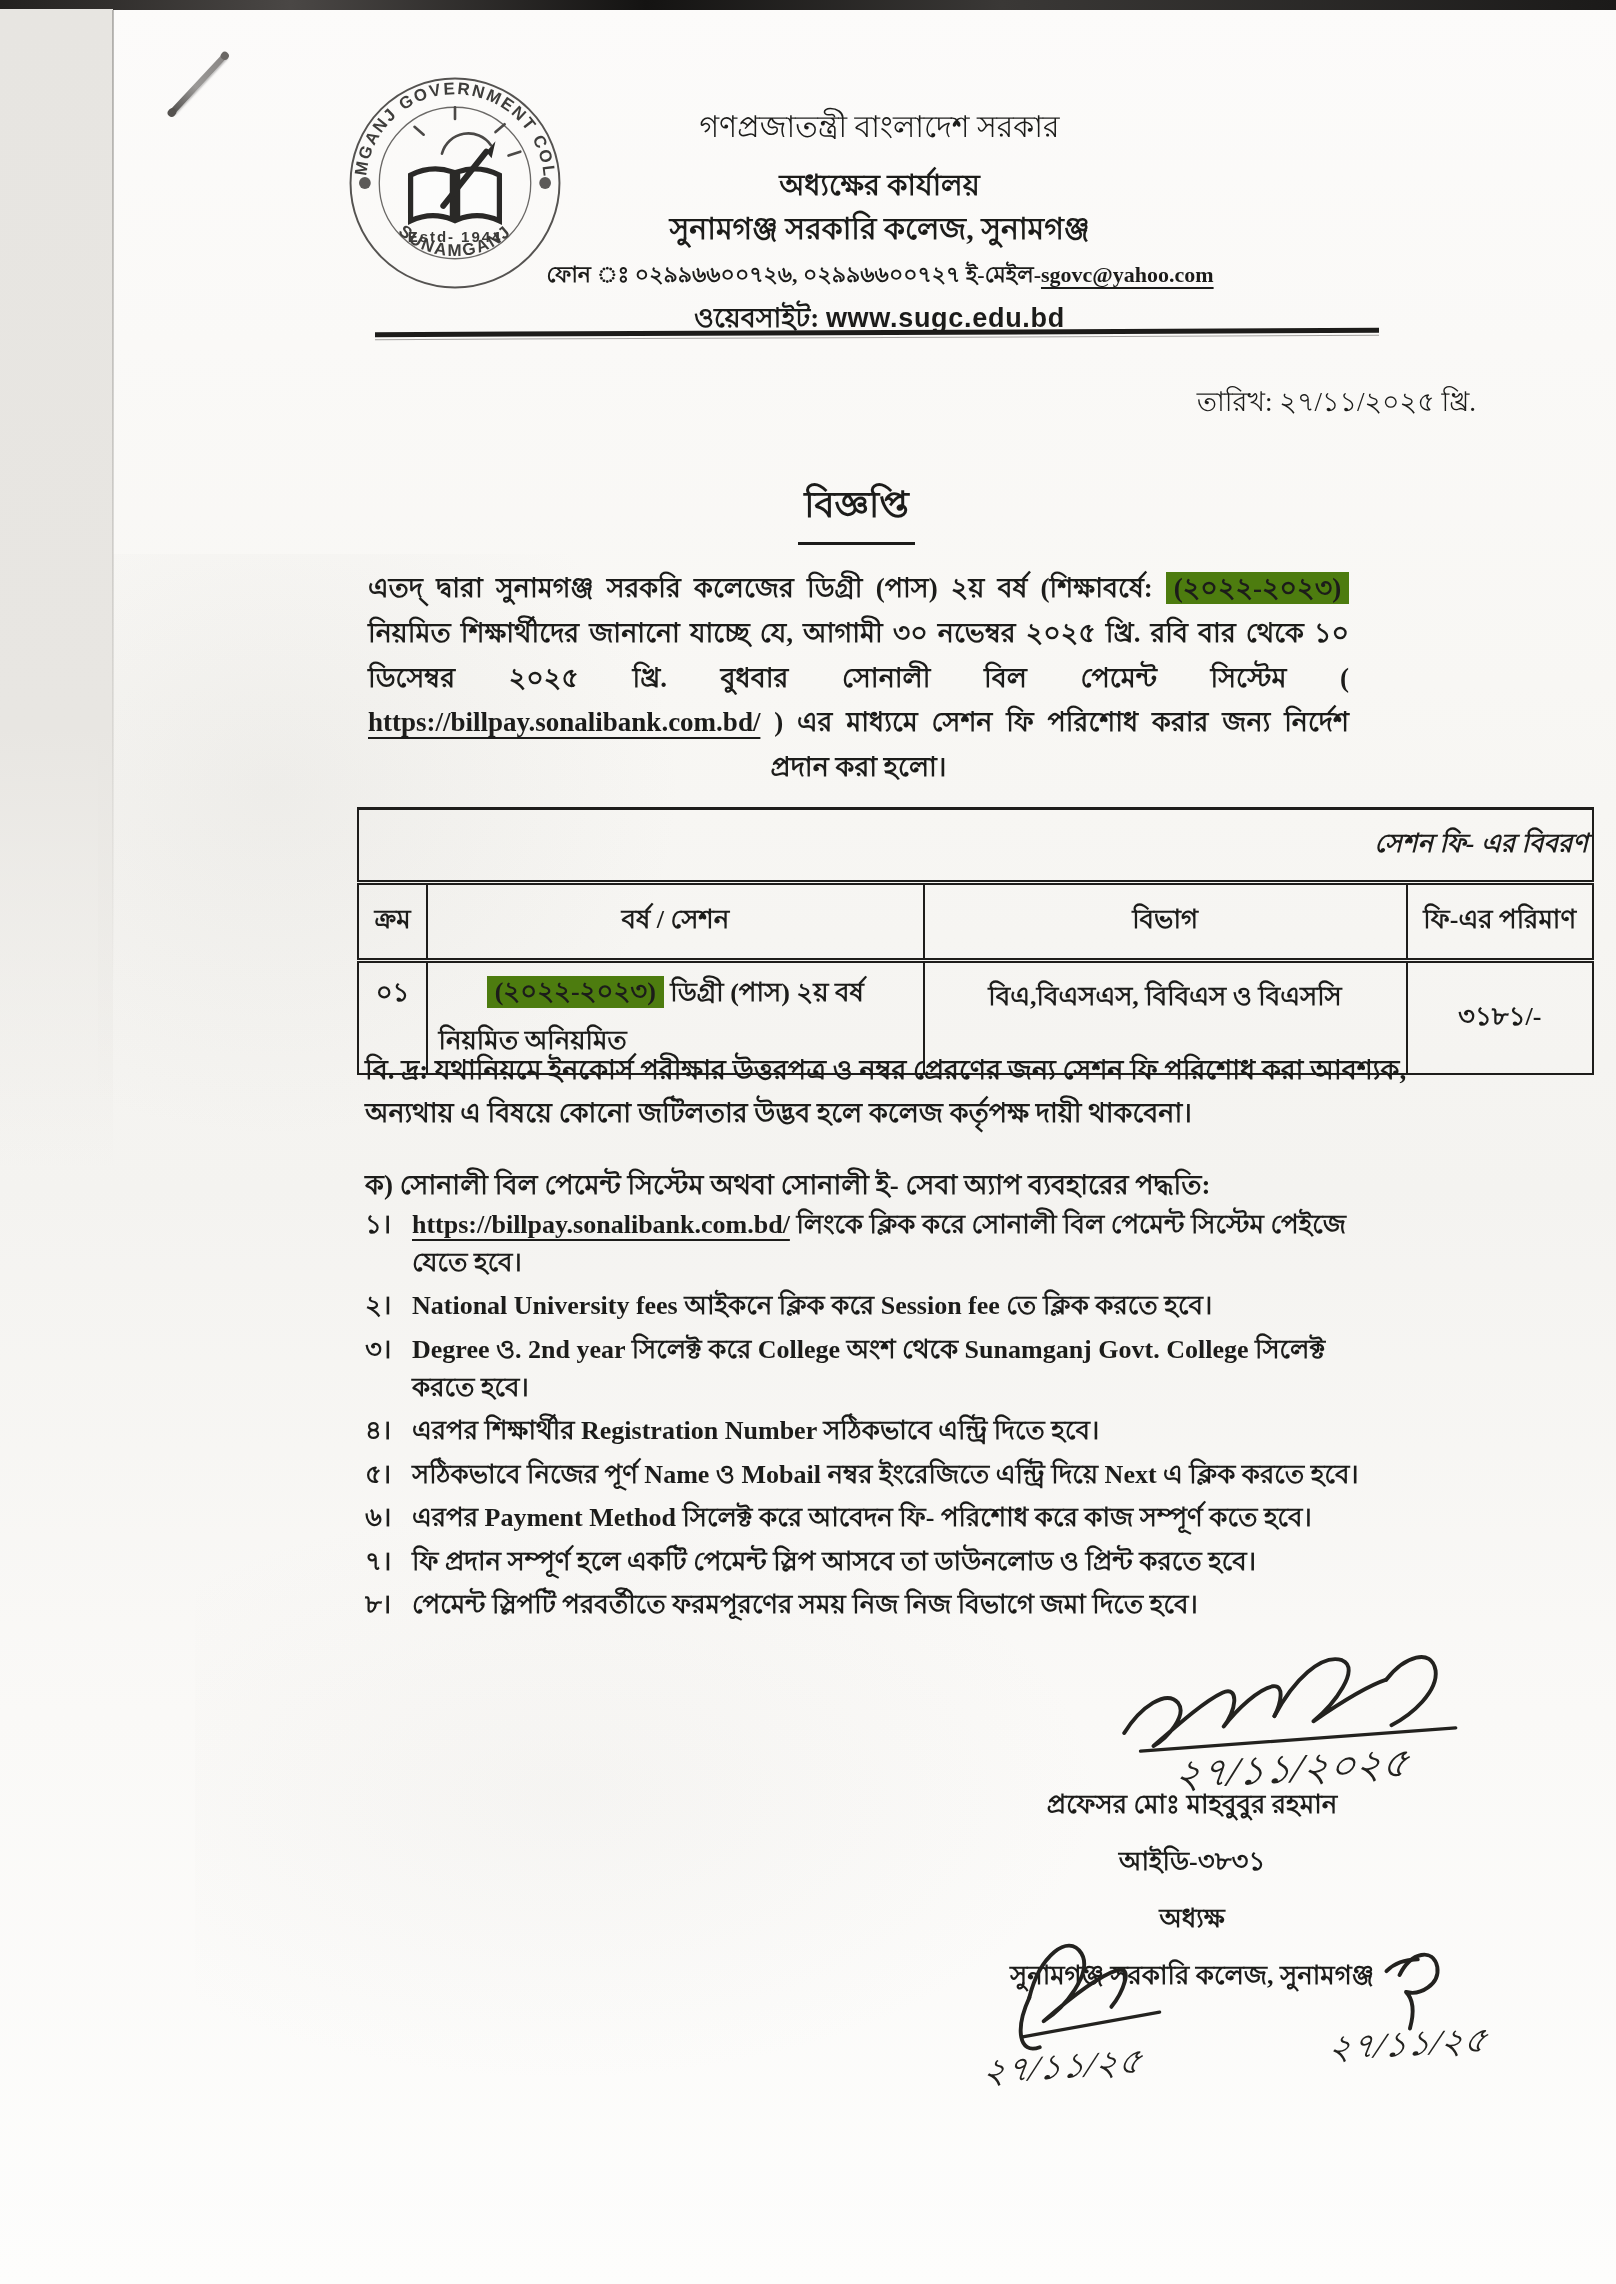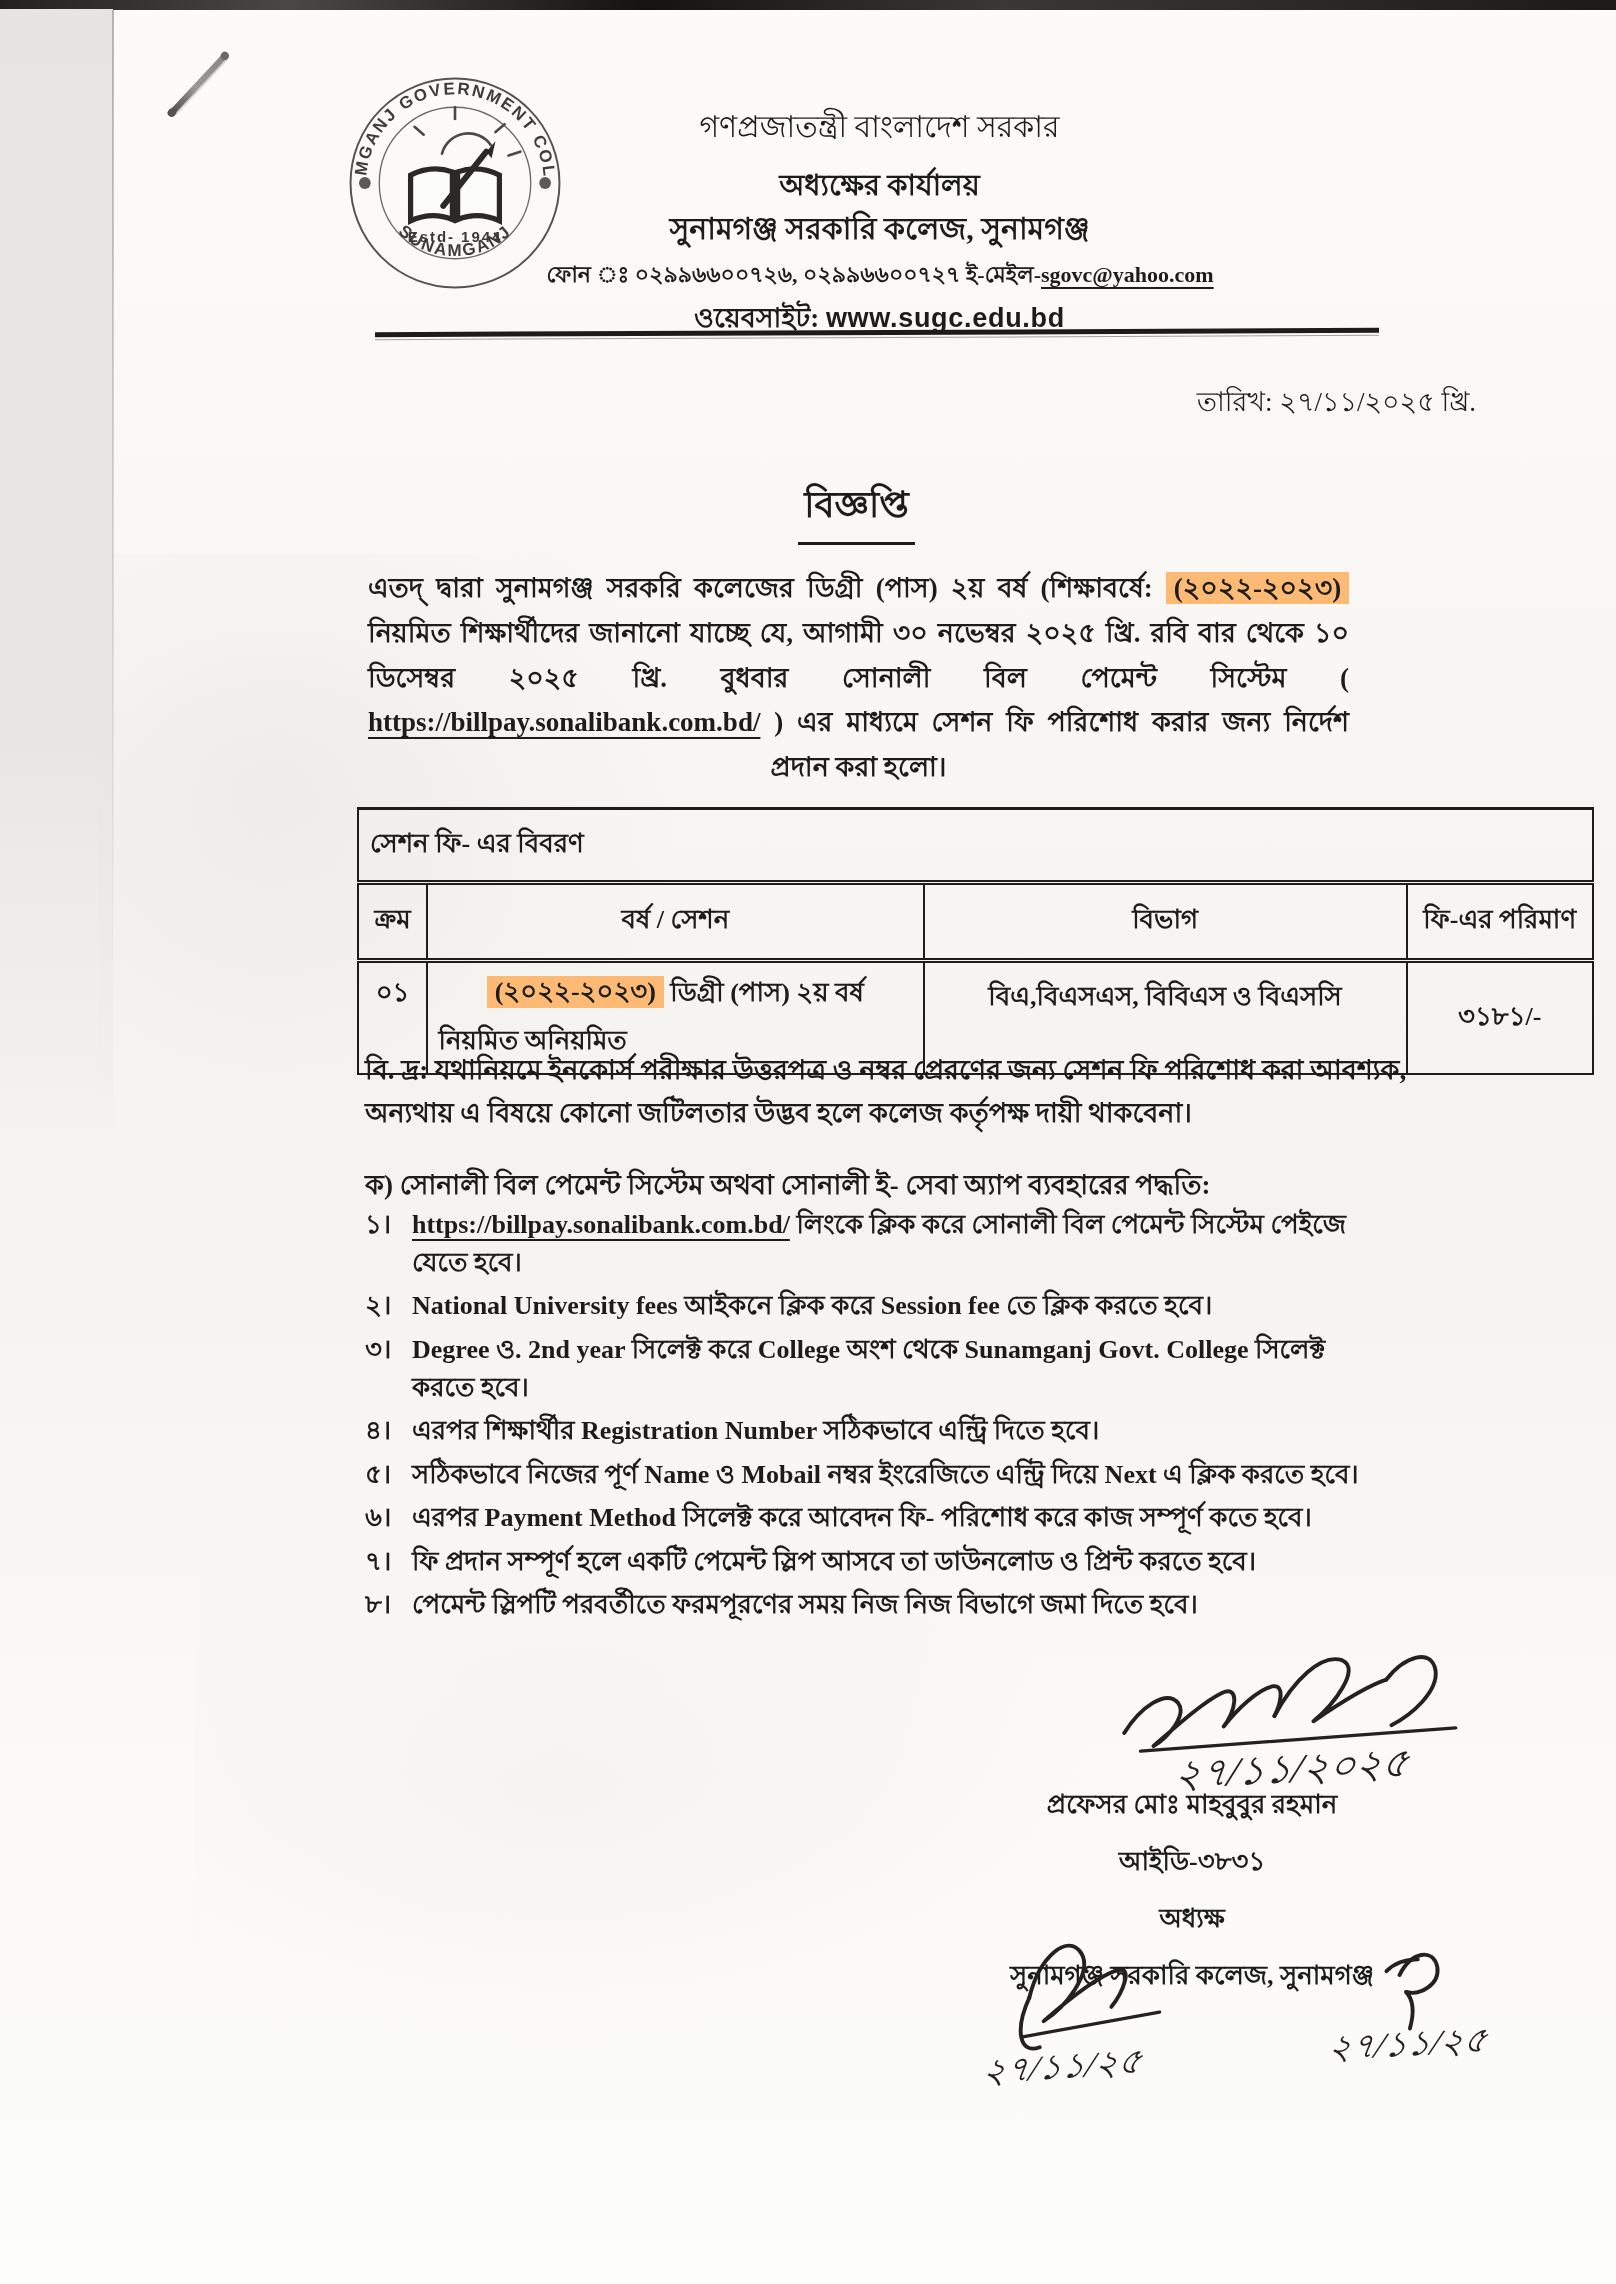--- a/index.html
+++ b/index.html
@@ -46,28 +46,28 @@
 
   .date-line { position:absolute; left:1108px; top:381px; width:368px; text-align:right;
     font-size:27px; font-weight:400; }
 
   .title-wrap { position:absolute; left:368px; top:477px; width:977px; text-align:center; }
   .title-wrap span { display:inline-block; font-size:36px; font-weight:bold;
     border-bottom:3.3px solid #1c1c1a; padding:0 6.5px 5.2px; }
 
   .notice-par { position:absolute; left:368px; top:566px; width:981px;
     font-size:27px; font-weight:600; line-height:1.66; text-align:justify; text-align-last:center; }
-  .patch { background:#fdba74; padding:1.3px 7.8px; font-weight:bold; }
+  .patch { background:#4d7c0f; padding:1.3px 7.8px; font-weight:bold; }
   .doc-link { font-weight:bold; text-decoration:underline; text-underline-offset:5.9px; }
 
   table.fee { position:absolute; left:357px; top:807px; width:1237px;
     border-collapse:collapse; font-size:26px; }
   table.fee td, table.fee th { border:2px solid #1e1d1b; }
   table.fee .cap td { border-bottom:5.9px double #1e1d1b; border-top:3.3px solid #1e1d1b;
-    text-align:left; font-weight:600; padding:13px 11px; }
+    text-align:right; font-weight:600; padding:13px 4px;font-style:italic; }
   table.fee th { border-bottom:5.9px double #1e1d1b; font-weight:600; padding:14.3px 5.2px; text-align:center; }
   table.fee .data td { height:98px; vertical-align:top; padding:9px 10.4px; font-weight:600; }
   td.c-serial { text-align:center; }
   td.c-fee { text-align:center; vertical-align:middle !important;border-radius:20px; }
   .ys-line2 { display:block; margin-top:4px; text-align:left; }
   td.c-year { text-align:center; }
   td.c-dept { text-align:center; padding-top:13px !important; }
 
   .nb { position:absolute; left:365px; top:1049px; width:1101px;
     font-size:27px; font-weight:bold; line-height:1.6; }

